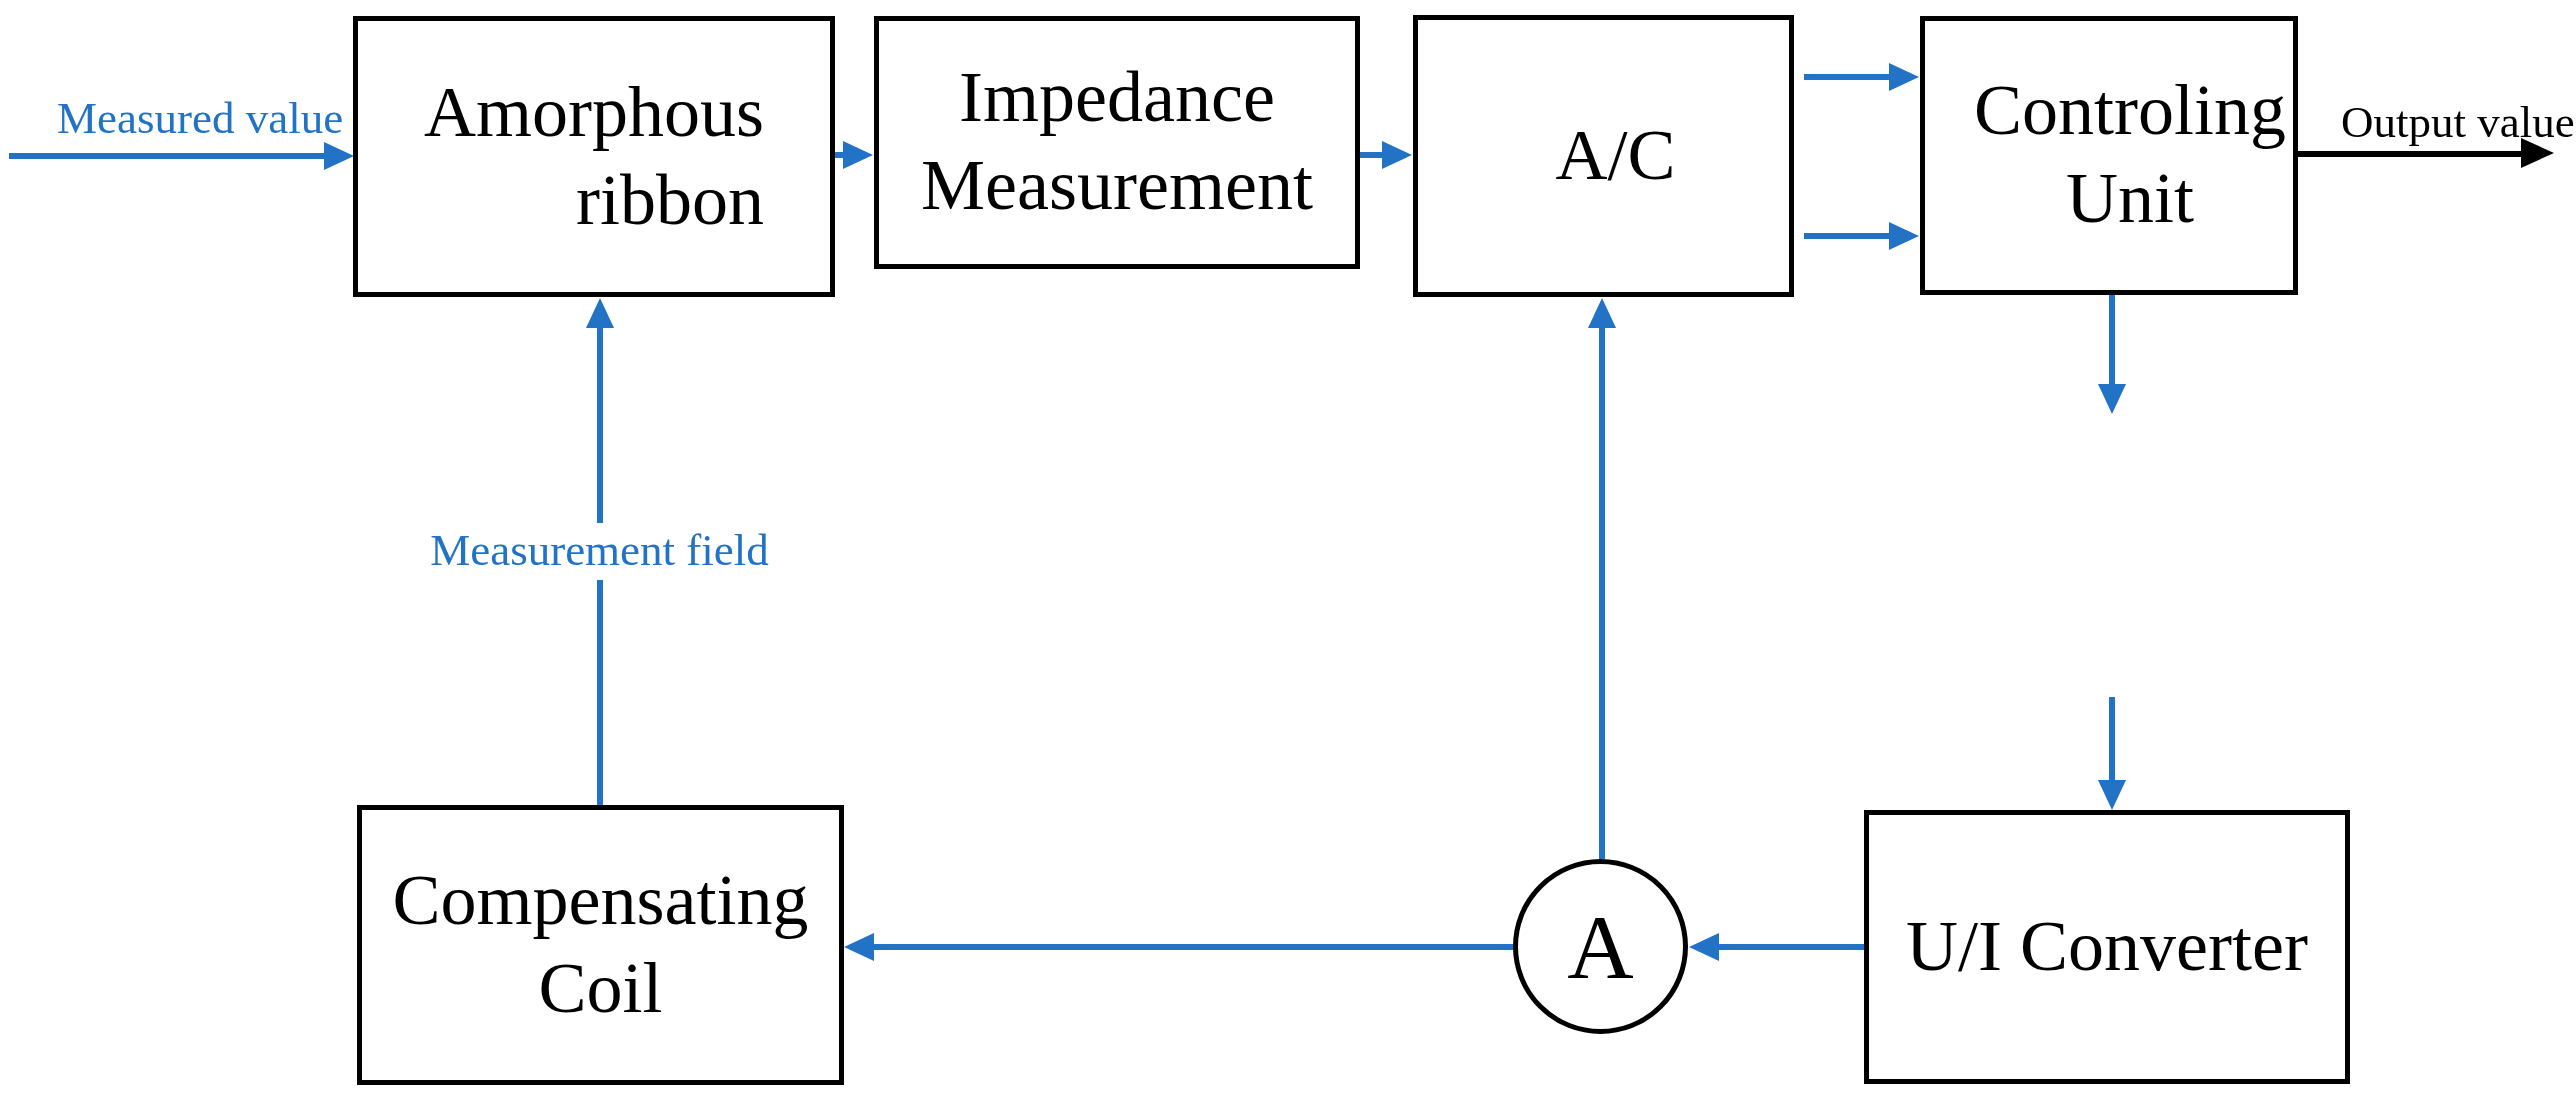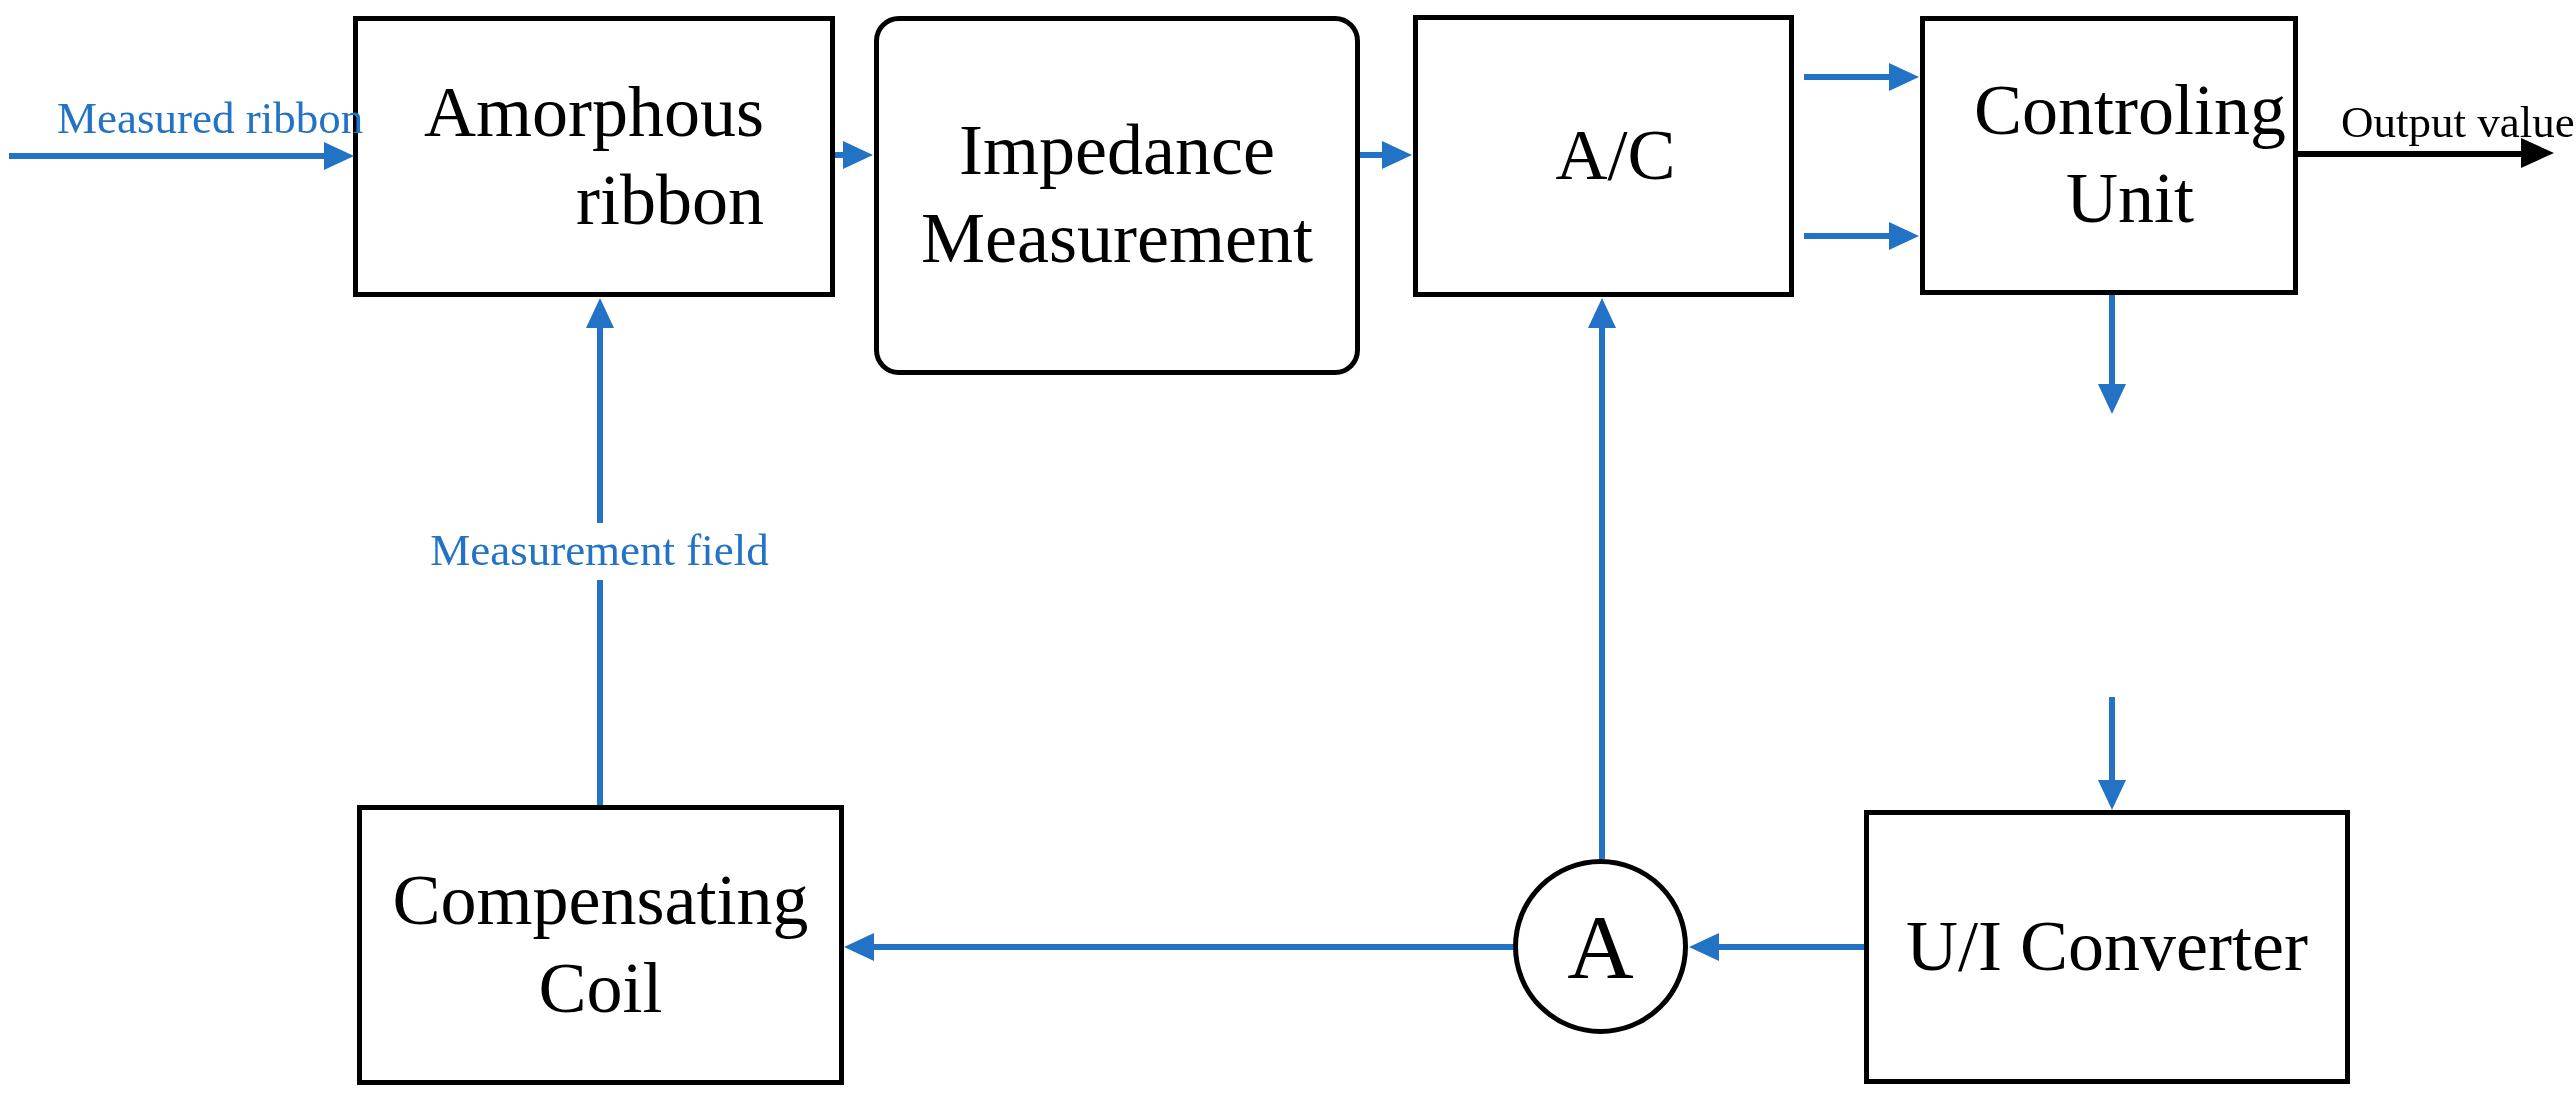--- a/index.html
+++ b/index.html
@@ -38,21 +38,21 @@
 </head>
 <body>
 
 <div id="canvas" style="--accent: #2273C6; --ink: #000000; --bg: #FFFFFF;">
 
   <div class="box" style="left:353px; top:16.3px; width:482px; height:281px;text-align:right;">
     <span class="lbl">Amorphous
 ribbon</span>
   </div>
 
-  <div class="box" style="left:874px; top:15.6px; width:486px; height:359px;border-radius:25px;">
+  <div class="box" style="left:874px; top:15.6px; width:486px; height:253px;">
     <span class="lbl">Impedance
 Measurement</span>
   </div>
 
   <div class="box" style="left:1413px; top:15px; width:381px; height:282px;padding-left:24px;">
     <span class="lbl">A/C</span>
   </div>
 
   <div class="box" style="left:1920px; top:15.6px; width:378px; height:279px;padding-left:42px;">
     <span class="lbl">Controling
@@ -103,20 +103,20 @@
   <div class="head left" style="left:844px; top:933px;"></div>
   <div class="shaft-h" style="left:873px; top:944px; width:640px;"></div>
 
   <div class="head up" style="left:1588px; top:298px;"></div>
   <div class="shaft-v" style="left:1599px; top:326px; height:533px;"></div>
 
   <div class="head up" style="left:586px; top:298px;"></div>
   <div class="shaft-v" style="left:597px; top:326px; height:197px;"></div>
   <div class="shaft-v" style="left:597px; top:580px; height:225px;"></div>
 
-  <div class="note blue" style="left:57px; top:94px;">Measured ribbon</div>
+  <div class="note blue" style="left:57px; top:94px;">Measured value</div>
 
   <div class="note blue center" style="left:420px; top:526px; width:359px;">Measurement field</div>
 
   <div class="note ink" style="left:2317px; top:98px;">Output value</div>
 
 </div>
 
 
 </body></html>

